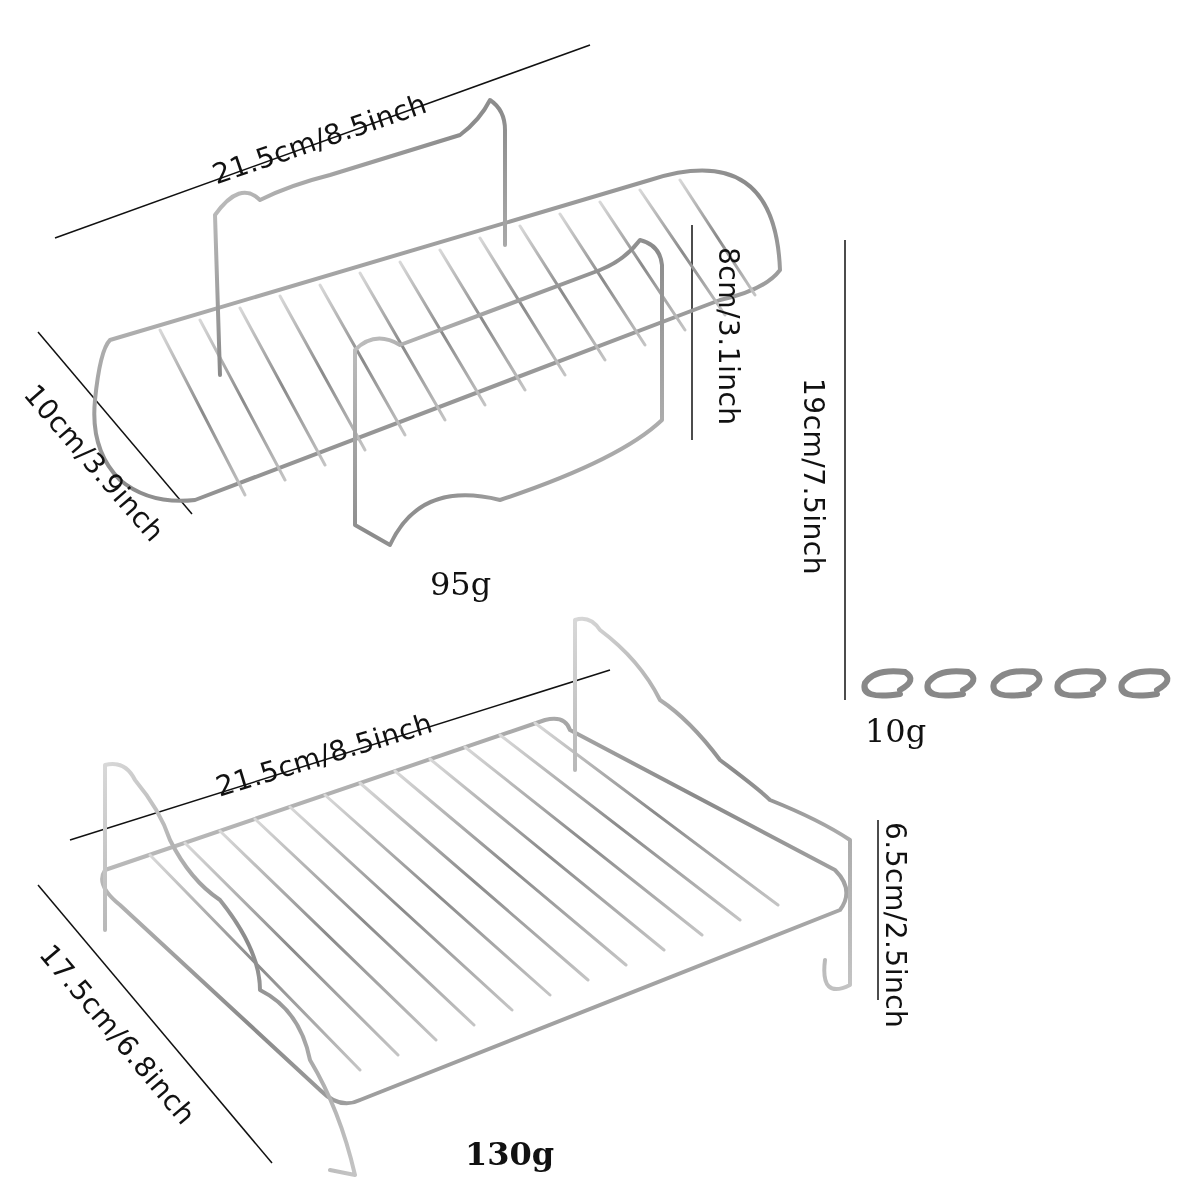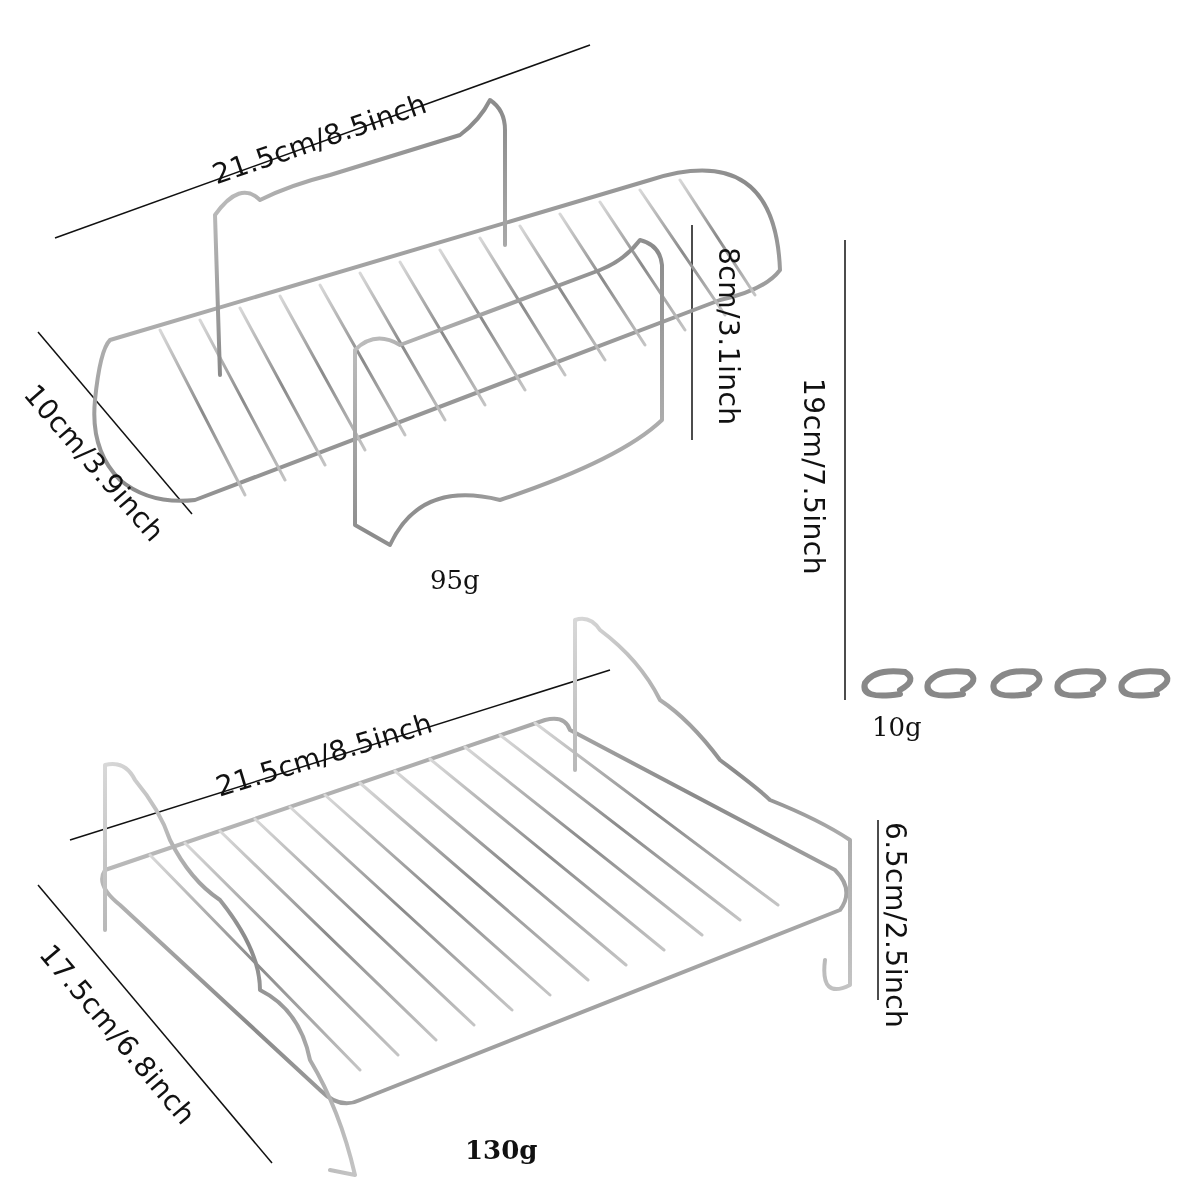--- a/index.html
+++ b/index.html
@@ -1,20 +1,20 @@
 <!DOCTYPE html>
 <html><head>
 <meta charset="utf-8">
 <style>
   html, body { margin:0; padding:0; background:#ffffff; }
   body { width:1200px; height:1200px; position:relative; overflow:hidden;
          font-family:"DejaVu Sans", sans-serif; color:#111; }
   svg { position:absolute; left:0; top:0; }
   .lbl { position:absolute; white-space:nowrap; font-size:28px; color:#111; transform-origin:0 0; letter-spacing:0.5px; }
-  .wt { position:absolute; font-family:"DejaVu Serif", serif; font-size:26px; color:#111; }
+  .wt { position:absolute; font-family:"DejaVu Serif", serif; font-size:32px; color:#111; }
 </style>
 </head>
 <body>
 
 <svg width="1200" height="1200">
   <defs>
     <linearGradient id="steel" x1="0" y1="0" x2="1" y2="1">
       <stop offset="0" stop-color="#d8d8d8"></stop>
       <stop offset="0.5" stop-color="#8a8a8a"></stop>
       <stop offset="1" stop-color="#c4c4c4"></stop>
@@ -90,18 +90,18 @@
     <path d="M575 770 L575 620 Q590 615 600 630 Q640 660 660 700 Q690 720 720 760 Q760 790 770 800 Q820 820 850 840 L850 985 Q820 1000 825 960"></path>
   </g>
 </svg>
 
 <div class="lbl" style="left:208px; top:160px; transform:rotate(-19deg);">21.5cm/8.5inch</div>
 <div class="lbl" style="left:42px; top:378px; transform:rotate(49deg);">10cm/3.9inch</div>
 <div class="lbl" style="left:745px; top:247px; transform:rotate(90deg);">8cm/3.1inch</div>
 <div class="wt" style="left:430px; top:565px;">95g</div>
 
 <div class="lbl" style="left:830px; top:378px; transform:rotate(90deg);">19cm/7.5inch</div>
-<div class="wt" style="left:865px; top:712px;margin-left:7px;">10g</div>
+<div class="wt" style="left:865px; top:712px;">10g</div>
 
 <div class="lbl" style="left:212px; top:772px; transform:rotate(-17deg);">21.5cm/8.5inch</div>
 <div class="lbl" style="left:58px; top:938px; transform:rotate(50deg);">17.5cm/6.8inch</div>
 <div class="lbl" style="left:912px; top:822px; transform:rotate(90deg);">6.5cm/2.5inch</div>
 <div class="wt" style="left:465px; top:1135px;font-weight:bold;">130g</div>
 
 </body></html>

